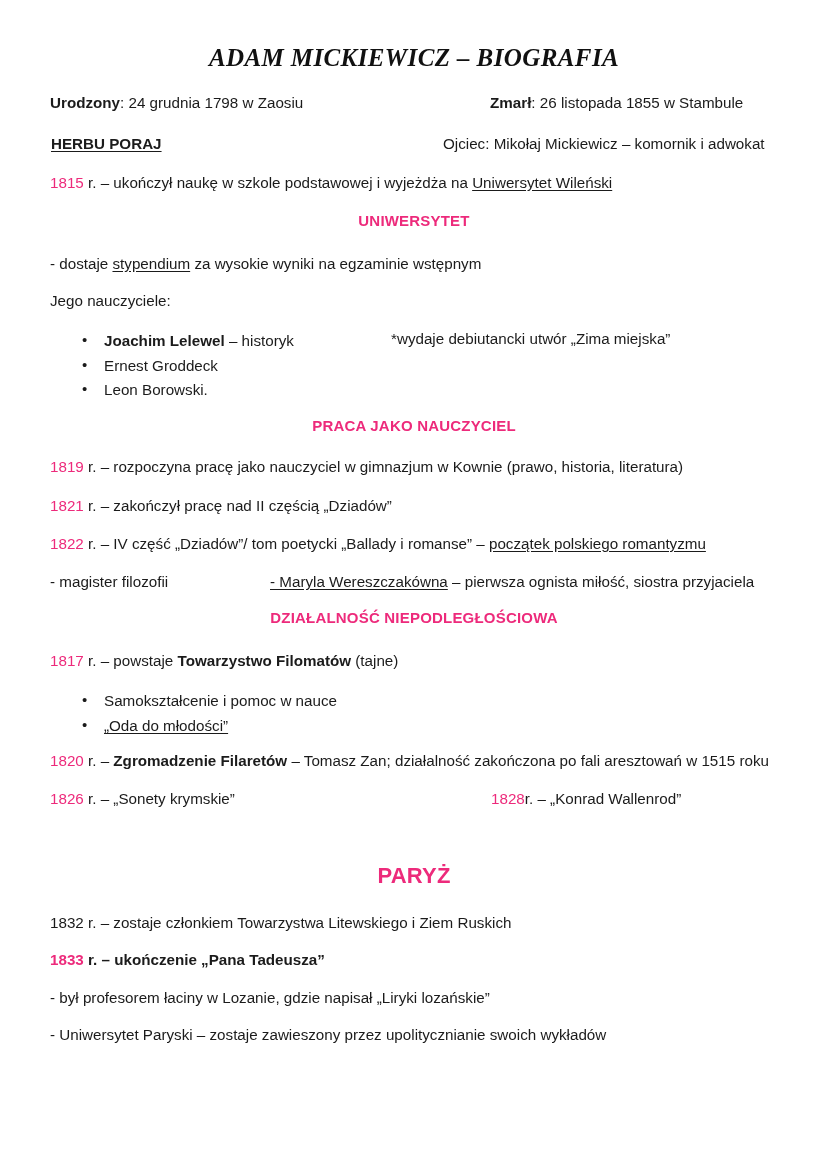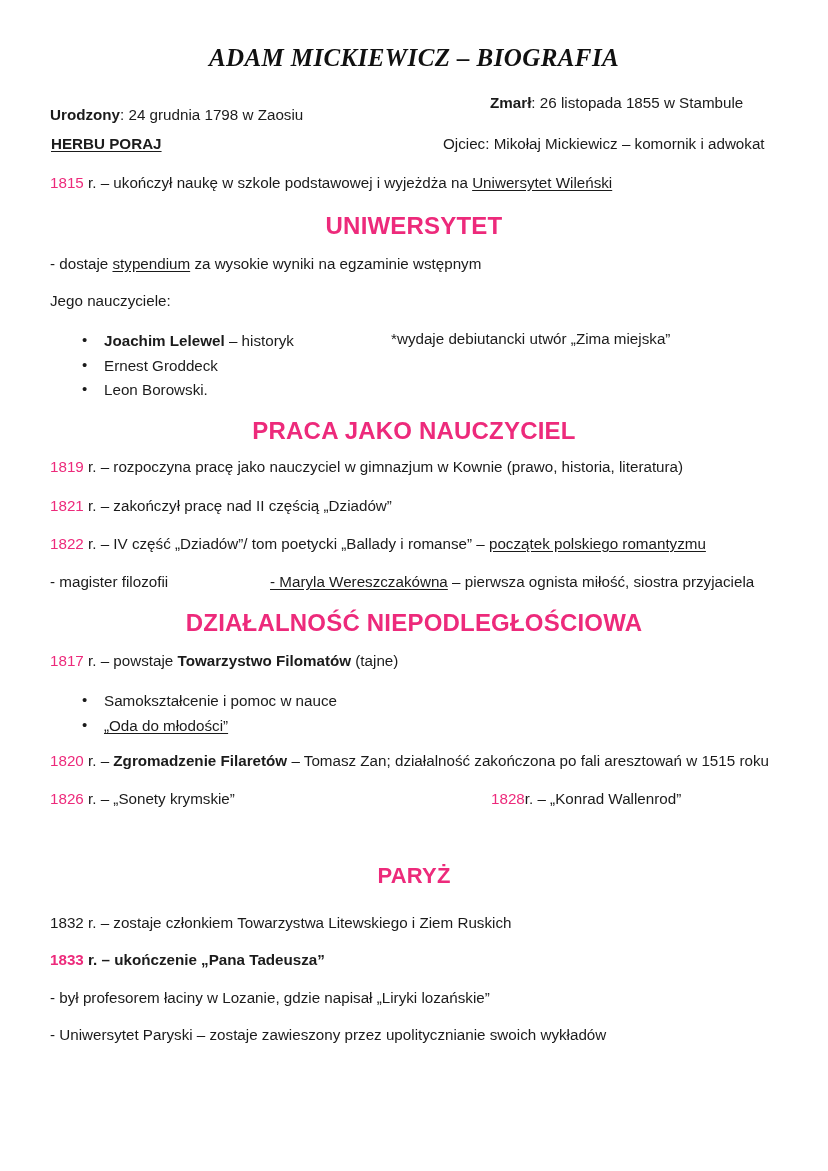--- a/index.html
+++ b/index.html
@@ -54,21 +54,21 @@
   .u           { text-decoration: underline; text-underline-offset: 2px; }
 
   
   .section-head {
     position: absolute;
     left: 0;
     width: 828px;
     text-align: center;
     color: #ED2A7B;
     font-weight: 700;
-    font-size: 24px;
+    font-size: 15px;
     letter-spacing: 0.2px;
     white-space: nowrap;
   }
   .section-head.big {
     font-size: 22px;
   }
 
   
   .bullets {
     position: absolute;
@@ -101,21 +101,21 @@
     white-space: nowrap;
   }
 </style>
 </head>
 <body>
 
 <div class="page">
 
   <div class="doc-title">ADAM MICKIEWICZ – BIOGRAFIA</div>
 
-  <div class="line" style="left:50px; top:93px;margin-top:12px;">
+  <div class="line" style="left:50px; top:93px;">
     <span class="b">Urodzony</span><span>: 24 grudnia 1798 w Zaosiu</span>
   </div>
 
   <div class="line" style="left:490px; top:93px;">
     <span class="b">Zmarł</span><span>: 26 listopada 1855 w Stambule</span>
   </div>
 
   <div class="line b u" style="left:51px; top:134px;">HERBU PORAJ</div>
 
   <div class="line" style="left:443px; top:134px;">Ojciec: Mikołaj Mickiewicz – komornik i adwokat</div>

